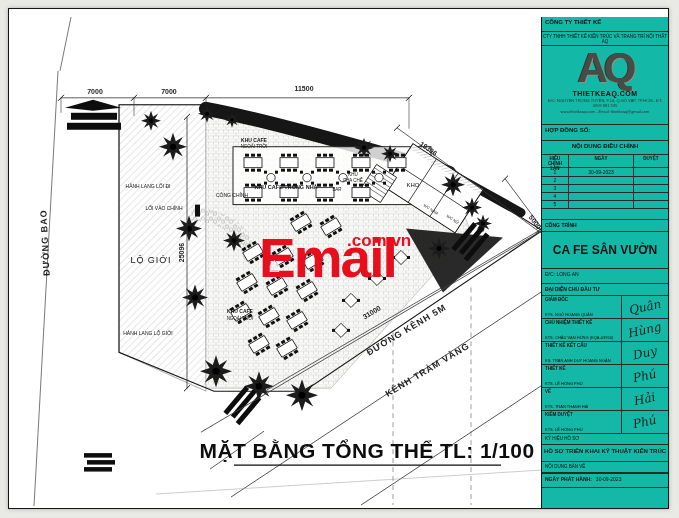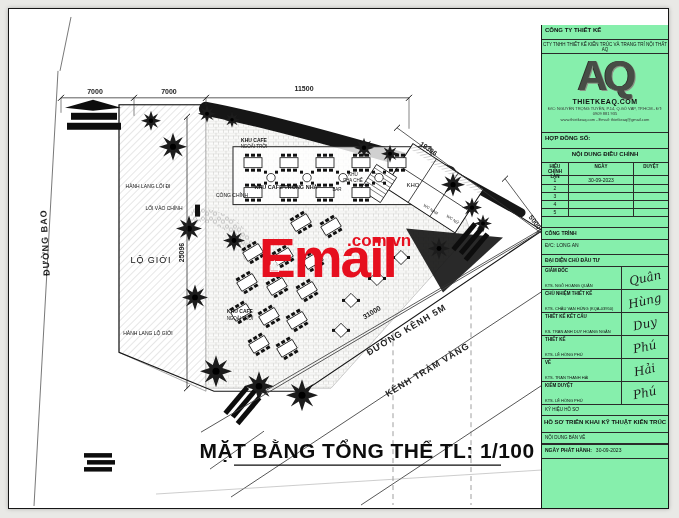--- a/index.html
+++ b/index.html
@@ -9,22 +9,22 @@
          border:1.5px solid #161616;box-shadow:0 0 4px rgba(0,0,0,.25);}
   .plan{position:absolute;left:0;top:0;width:532px;height:100%;}
 
   
   .wm{position:absolute;left:250px;top:222px;color:#e60f1e;z-index:5;pointer-events:none;}
   .wm-main{font-size:55px;font-weight:700;letter-spacing:-2px;line-height:1;display:block;}
   .wm-suffix{position:absolute;left:88px;top:0px;font-size:17px;font-weight:700;letter-spacing:0;}
   .wm-house{position:absolute;left:9px;top:22px;font-size:21px;color:#fff;font-weight:700;z-index:2;}
 
   
-  .tb{position:absolute;top:16px;right:0;bottom:0;width:126px;border-left:1.5px solid #161616;
-      display:flex;flex-direction:column;background:#86efac;color:#111;}
+  .tb{position:absolute;top:8px;right:0;bottom:0;width:126px;border-left:1.5px solid #161616;
+      display:flex;flex-direction:column;background:#14b8a6;color:#111;}
   .tb .row{border-bottom:1px solid #2a2a2a;flex:0 0 auto;overflow:hidden;position:relative;}
   .t6{font-size:6px;} .t5{font-size:5px;} .t45{font-size:4.5px;} .t4{font-size:4px;}
   .b{font-weight:700;} .c{text-align:center;}
   .pl{padding:2px 0 0 3px;}
   .logo-box{height:78px;text-align:center;}
   .logo-aq{font-size:42px;font-weight:700;color:#474d46;letter-spacing:-4px;line-height:44px;
            text-shadow:1px 1px 0 #8a9184, -1px 0 0 #2e332c;}
   .logo-site{font-size:7px;font-weight:700;letter-spacing:.5px;}
   .logo-adr{font-size:4px;color:#333;line-height:5px;padding:1px 2px 0 2px;}
   .rev-h{display:grid;grid-template-columns:27px 1fr 34px;}
@@ -301,20 +301,21 @@
         <div></div>
       </div>
       <div class="rev-r t5">
         <div>5</div>
         <div></div>
         <div></div>
       </div>
     </div>
 
     <div class="row t5 b pl" style="height:9px;">CÔNG TRÌNH</div>
+    <div class="row big-name" style="height:36px;font-size:12px;">CA FE SÂN VƯỜN</div>
     <div class="row t5 pl" style="height:12px;">Đ/C:  LONG AN</div>
     <div class="row t5 b pl" style="height:9px;">ĐẠI DIỆN CHỦ ĐẦU TƯ</div>
 
     <div class="row sig-row">
       <div class="sig-l">
             <span class="t45 b">GIÁM ĐỐC</span>
         <span class="t4">KTS. NGÔ HOÀNG QUÂN</span>
           </div>
       <div class="sig-v">
             <span class="sig">Quân</span>

